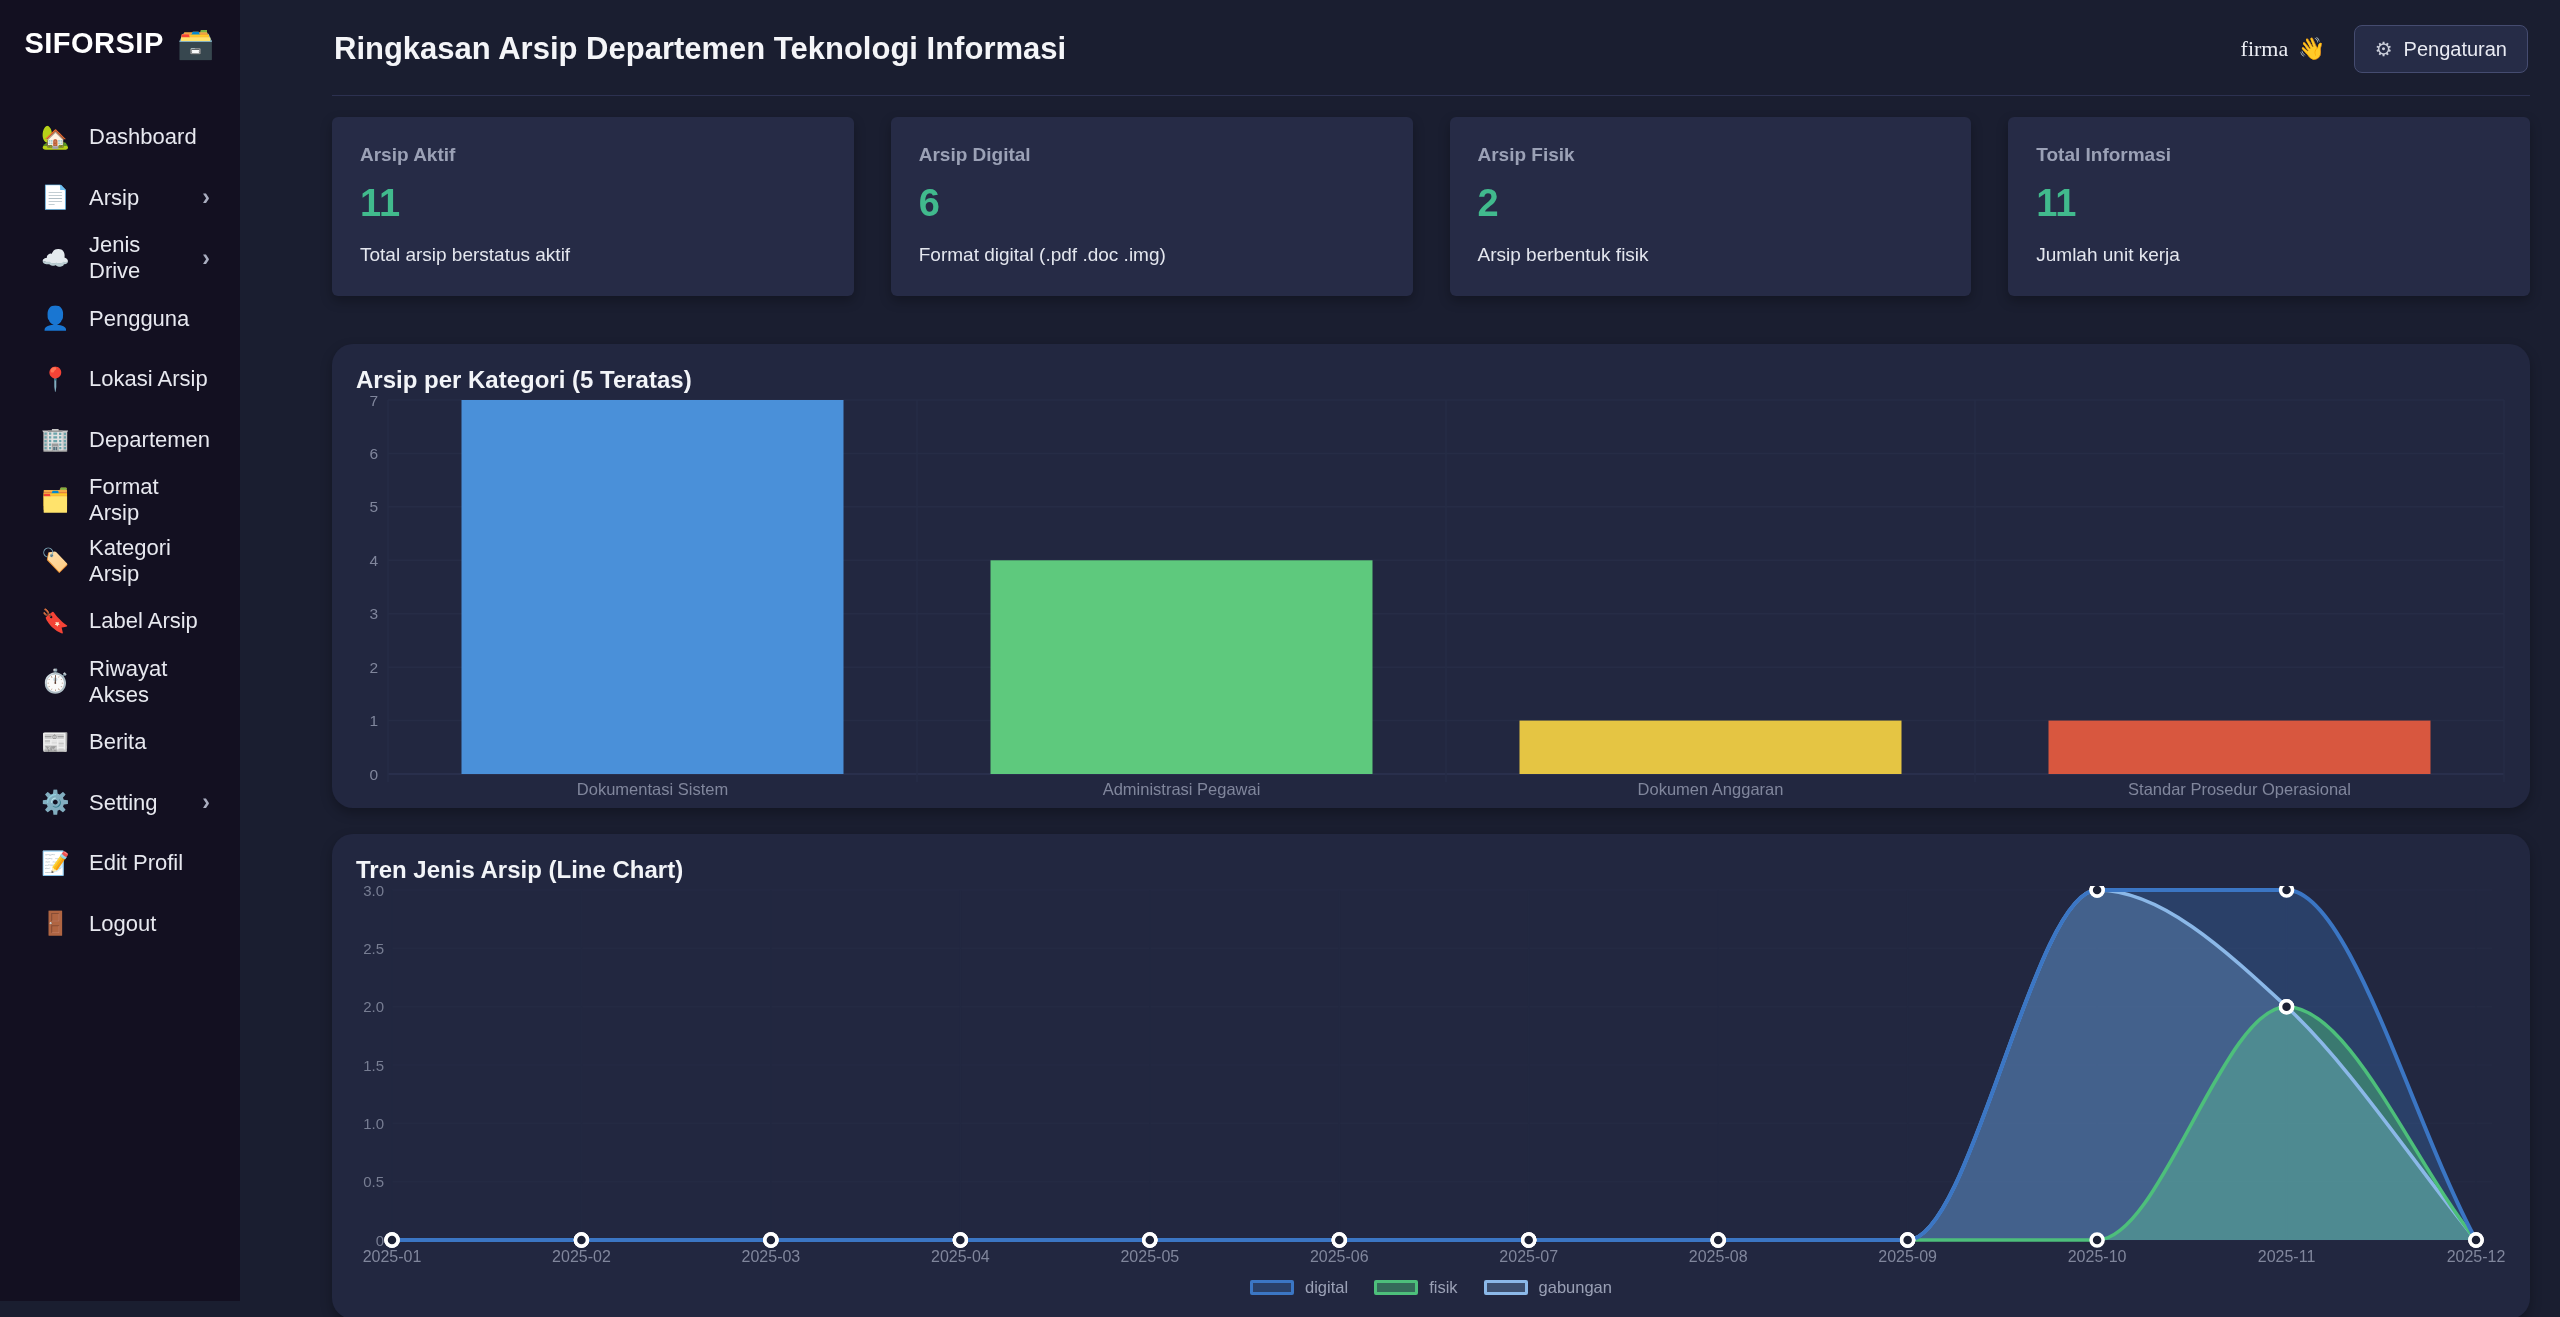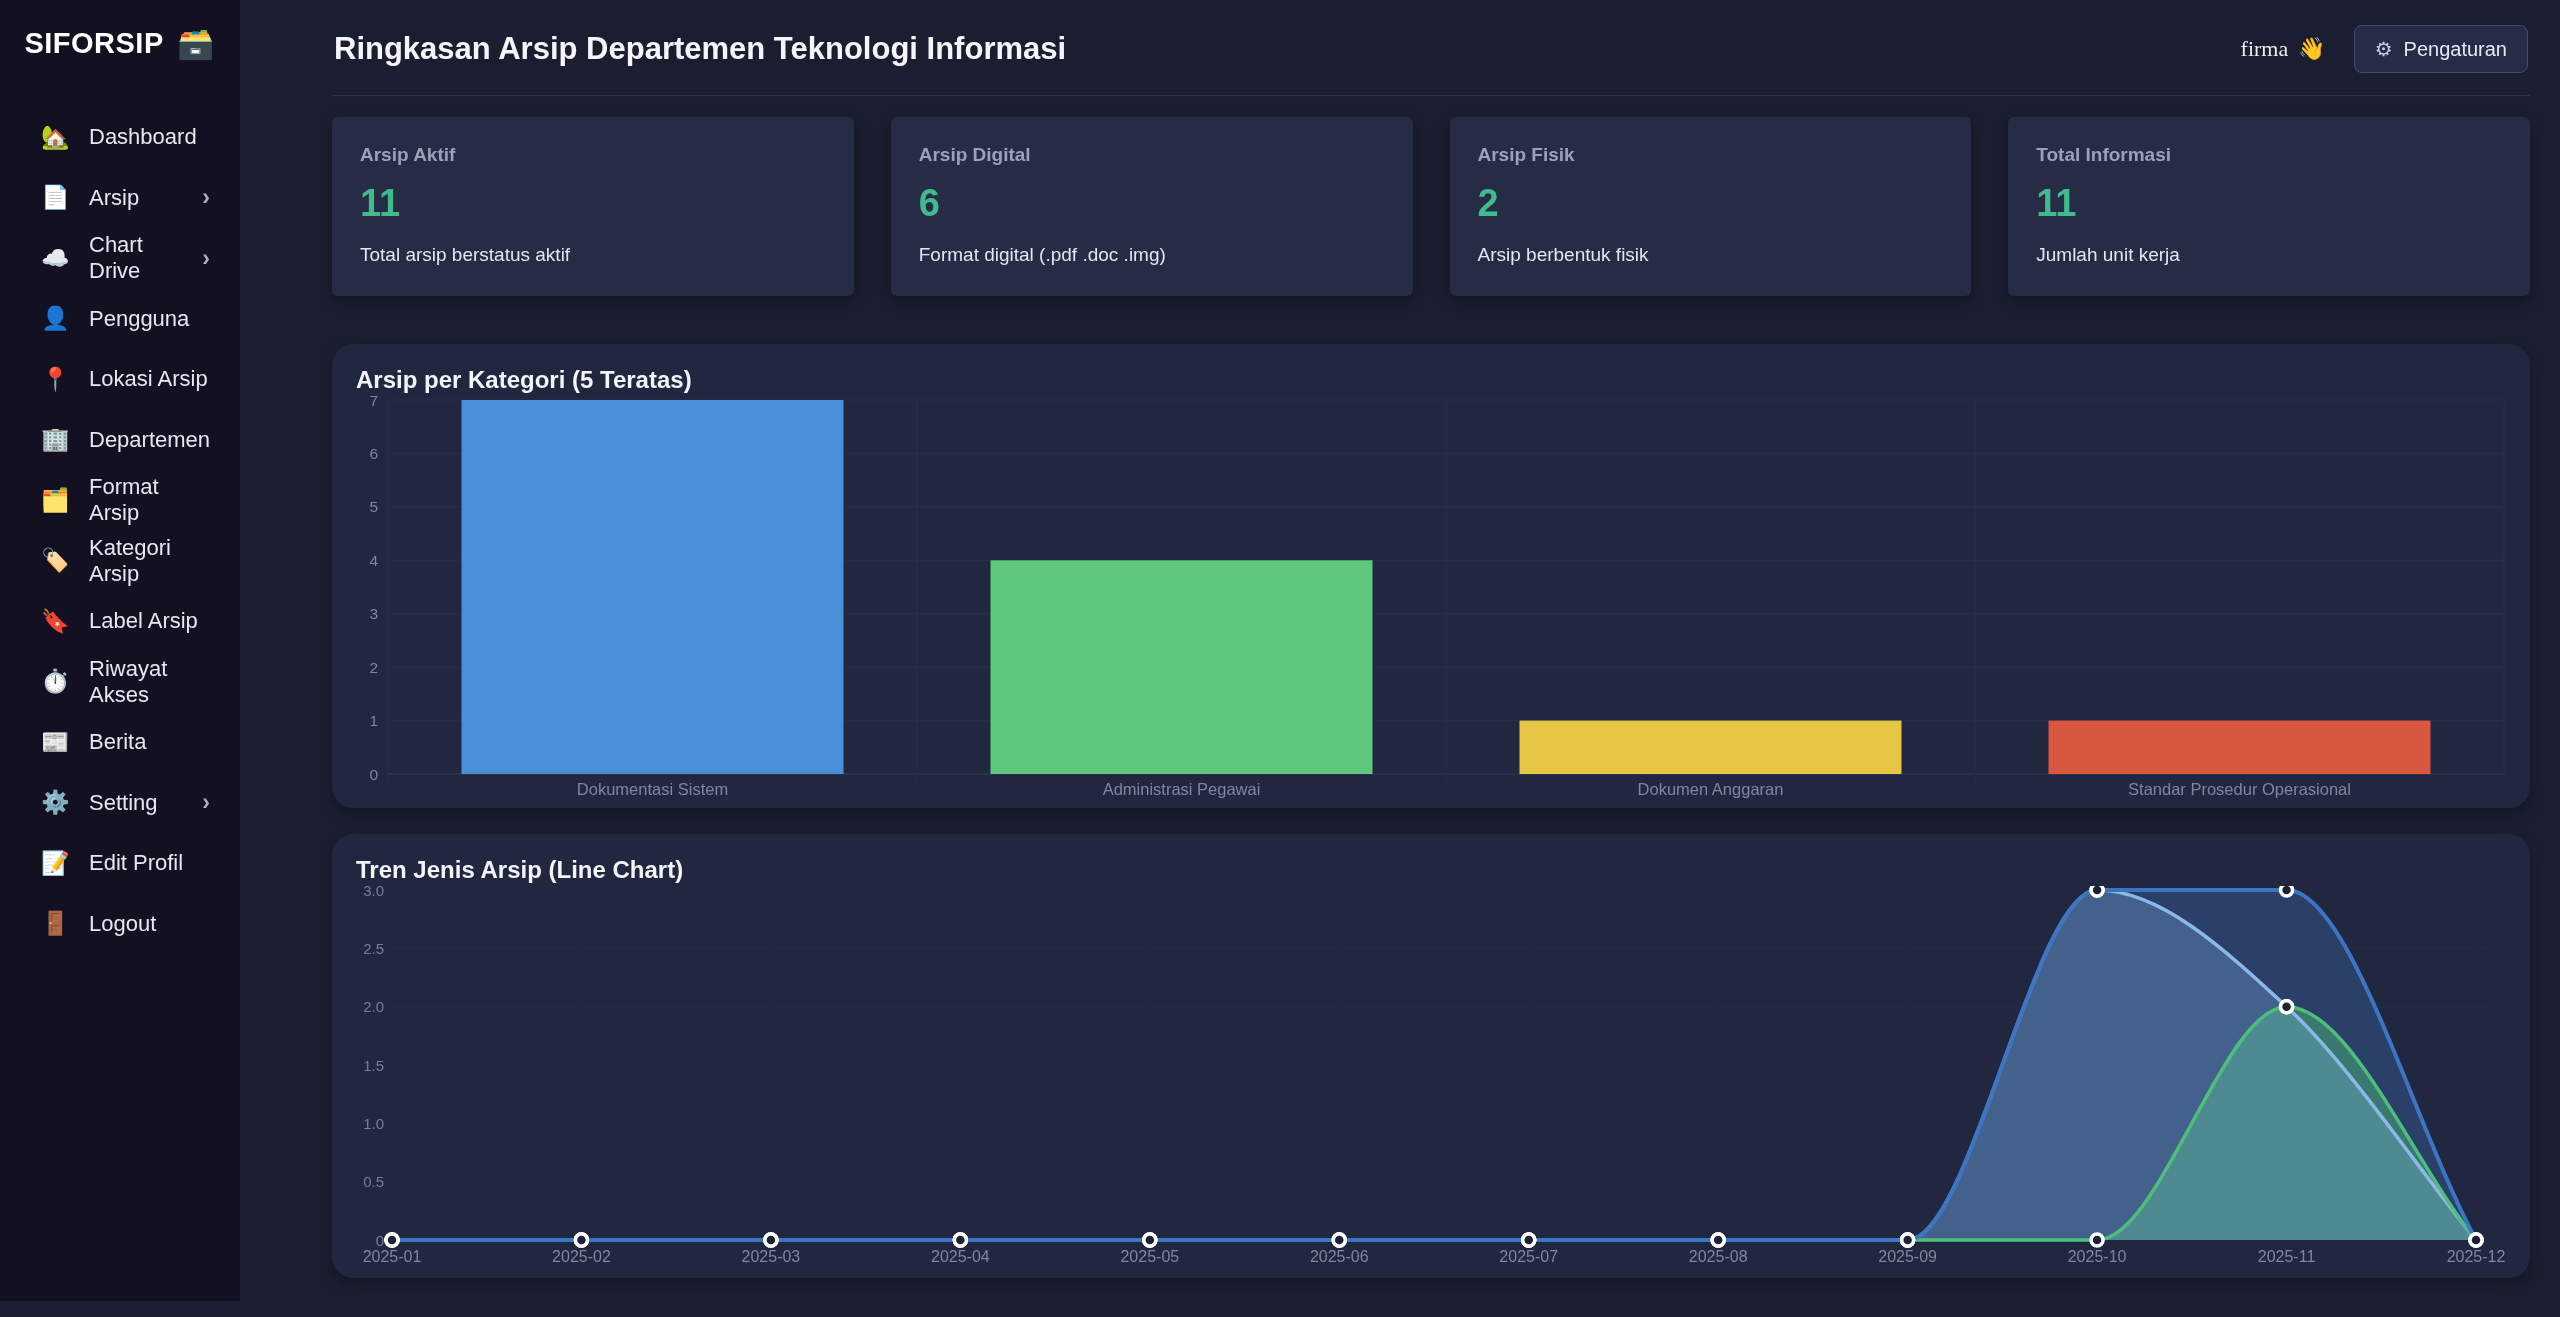--- a/index.html
+++ b/index.html
@@ -62,21 +62,21 @@
       <span class="nav-ic">🏡</span>
       <span>Dashboard</span>
     </div>
     <div class="nav-item">
       <span class="nav-ic">📄</span>
       <span>Arsip</span>
       <span class="chev">›</span>
     </div>
     <div class="nav-item">
       <span class="nav-ic">☁️</span>
-      <span>Chart Drive</span>
+      <span>Jenis Drive</span>
       <span class="chev">›</span>
     </div>
     <div class="nav-item">
       <span class="nav-ic">👤</span>
       <span>Pengguna</span>
     </div>
     <div class="nav-item">
       <span class="nav-ic">📍</span>
       <span>Lokasi Arsip</span>
     </div>
@@ -271,15 +271,29 @@
         <circle cx="604.3636363636364" cy="354" r="6" fill="#1c2135" stroke="#ffffff" stroke-width="3.5"></circle>
         <circle cx="793.8181818181819" cy="354" r="6" fill="#1c2135" stroke="#ffffff" stroke-width="3.5"></circle>
         <circle cx="983.2727272727273" cy="354" r="6" fill="#1c2135" stroke="#ffffff" stroke-width="3.5"></circle>
         <circle cx="1172.7272727272727" cy="354" r="6" fill="#1c2135" stroke="#ffffff" stroke-width="3.5"></circle>
         <circle cx="1362.1818181818182" cy="354" r="6" fill="#1c2135" stroke="#ffffff" stroke-width="3.5"></circle>
         <circle cx="1551.6363636363637" cy="354" r="6" fill="#1c2135" stroke="#ffffff" stroke-width="3.5"></circle>
         <circle cx="1741.090909090909" cy="4" r="6" fill="#1c2135" stroke="#ffffff" stroke-width="3.5"></circle>
         <circle cx="1930.5454545454545" cy="120.66666666666669" r="6" fill="#1c2135" stroke="#ffffff" stroke-width="3.5"></circle>
         <circle cx="2120" cy="354" r="6" fill="#1c2135" stroke="#ffffff" stroke-width="3.5"></circle>
       </svg>
+    <div class="legend-row" id="lineLegend">
+        <div class="legend-item">
+          <span class="legend-swatch" style="background: rgba(62, 124, 199, 0.3); border: 3px solid rgb(59, 118, 196);"></span>
+          <span class="legend-label">digital</span>
+        </div>
+        <div class="legend-item">
+          <span class="legend-swatch" style="background: rgba(77, 191, 123, 0.45); border: 3px solid rgb(77, 191, 123);"></span>
+          <span class="legend-label">fisik</span>
+        </div>
+        <div class="legend-item">
+          <span class="legend-swatch" style="background: rgba(133, 182, 232, 0.28); border: 3px solid rgb(139, 184, 232);"></span>
+          <span class="legend-label">gabungan</span>
+        </div>
+      </div>
   </section>
 
 </main>
 
 </body></html>

